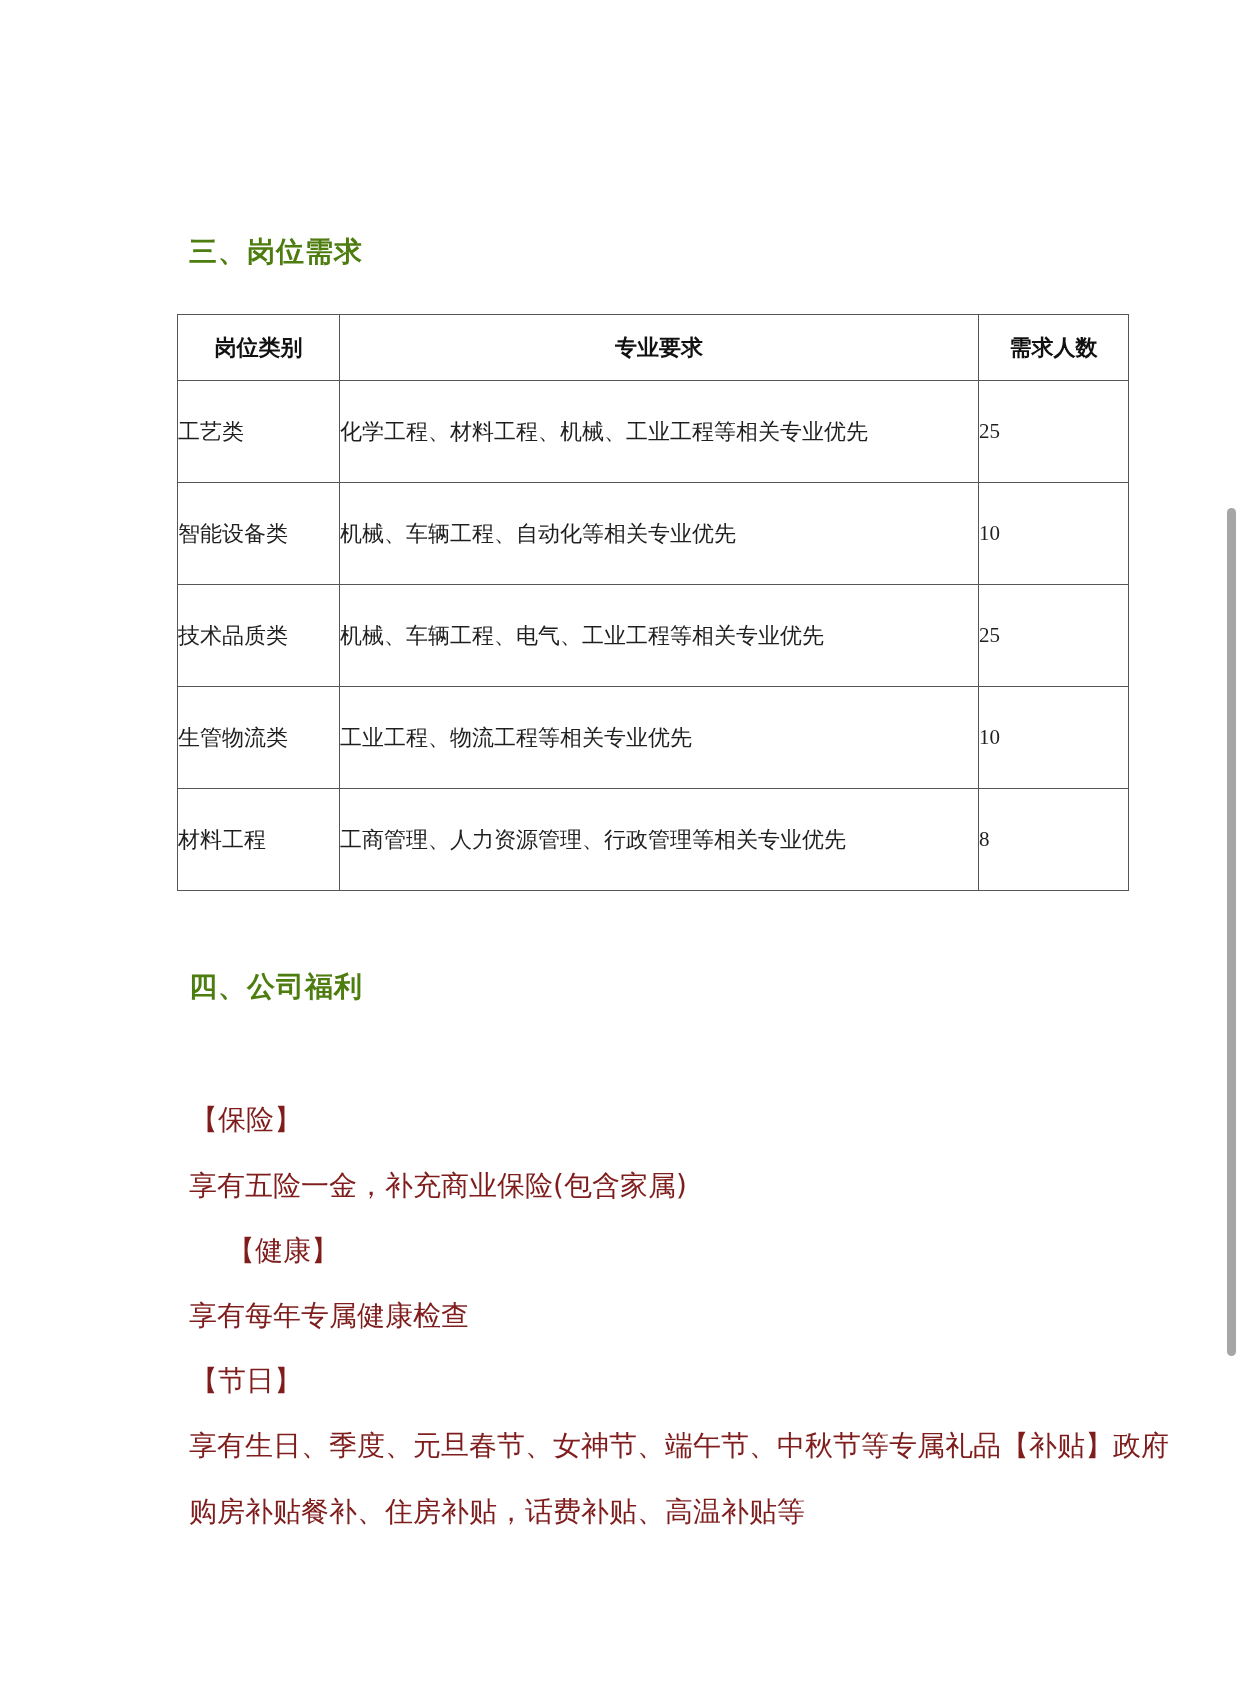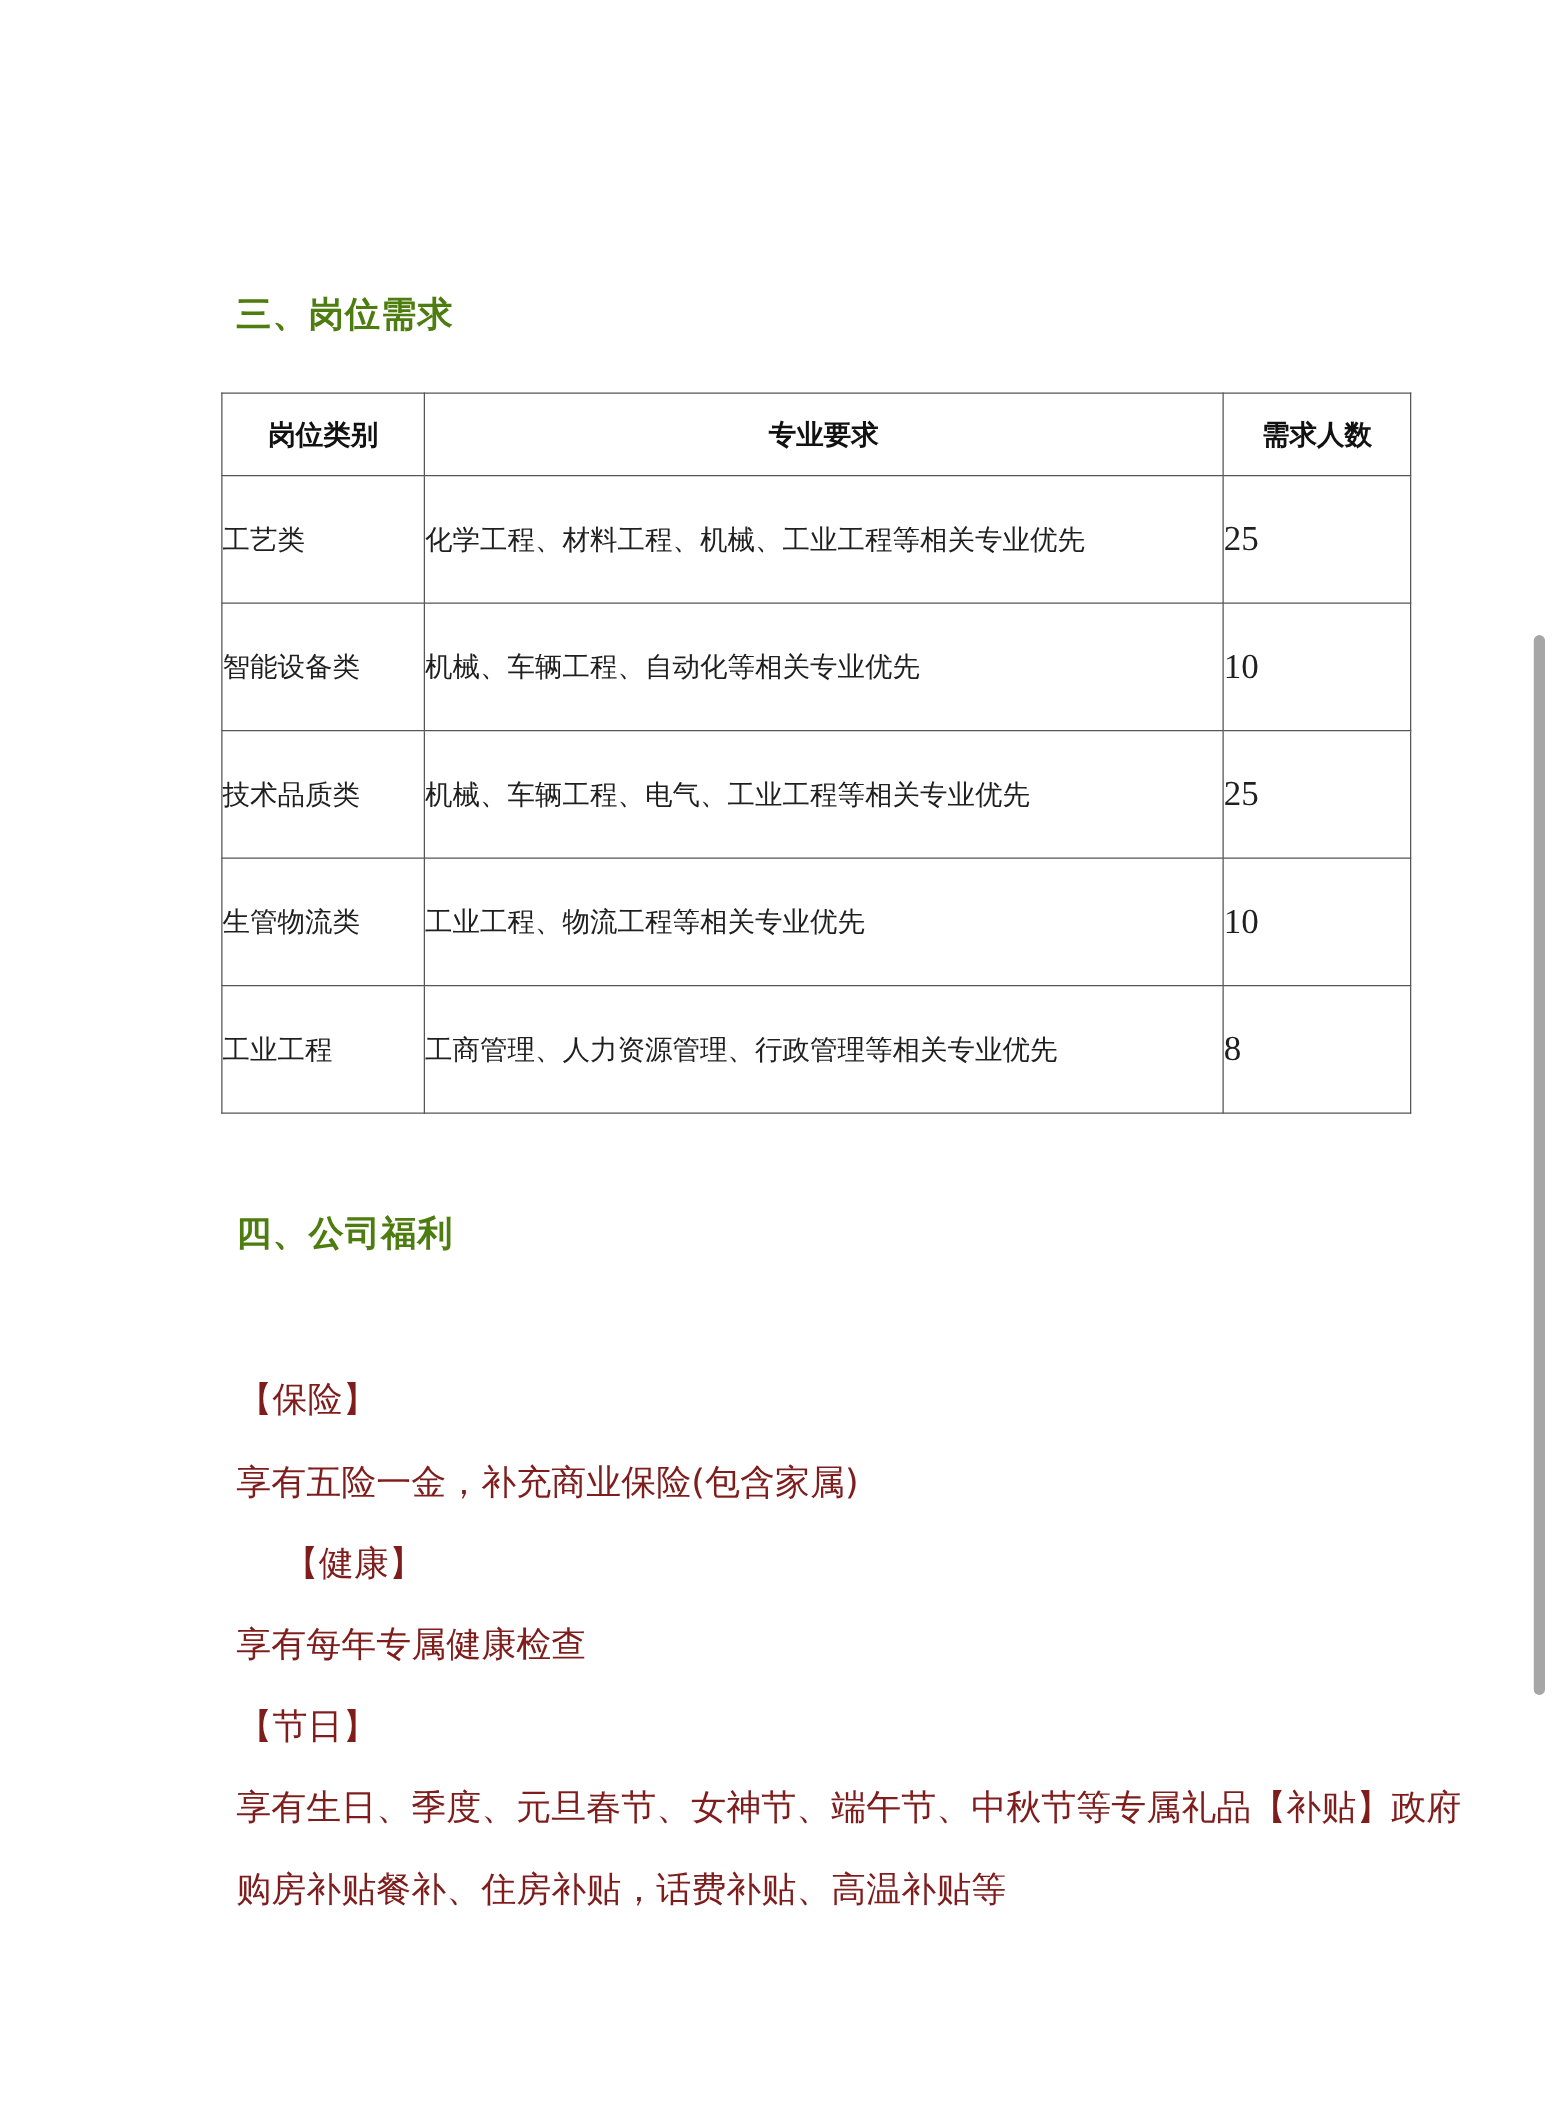--- a/index.html
+++ b/index.html
@@ -44,21 +44,21 @@
     }
     table.req-table th {
       font-weight: bold;
       height: 65px;
       color: #111111;
     }
     table.req-table td { height: 101px; }
     table.req-table tr.last td { height: 64px; }
     table.req-table td.num {
       font-family: "Liberation Serif", "DejaVu Serif", serif;
-      font-size: 28px;
+      font-size: 21px;
     }
     table.req-table td.cat-latin {
       font-family: "Liberation Serif", "DejaVu Serif", serif;
       font-size: 22px;
     }
     col.c1 { width: 162px; }
     col.c2 { width: 639px; }
     col.c3 { width: 150px; }
 
     .benefit {
@@ -113,21 +113,21 @@
       <td>技术品质类</td>
       <td>机械、车辆工程、电气、工业工程等相关专业优先</td>
       <td class="num">25</td>
     </tr>
     <tr>
       <td>生管物流类</td>
       <td>工业工程、物流工程等相关专业优先</td>
       <td class="num">10</td>
     </tr>
     <tr>
-      <td>工业工程</td>
+      <td>材料工程</td>
       <td>工商管理、人力资源管理、行政管理等相关专业优先</td>
       <td class="num">8</td>
     </tr>
   </tbody>
 </table>
 
 <h2 class="section-title" id="title-4">四、公司福利</h2>
 
 <p class="benefit tag" style="top:1101px;">【保险】</p>
 <p class="benefit" style="top:1167px;">享有五险一金，补充商业保险(包含家属)</p>

